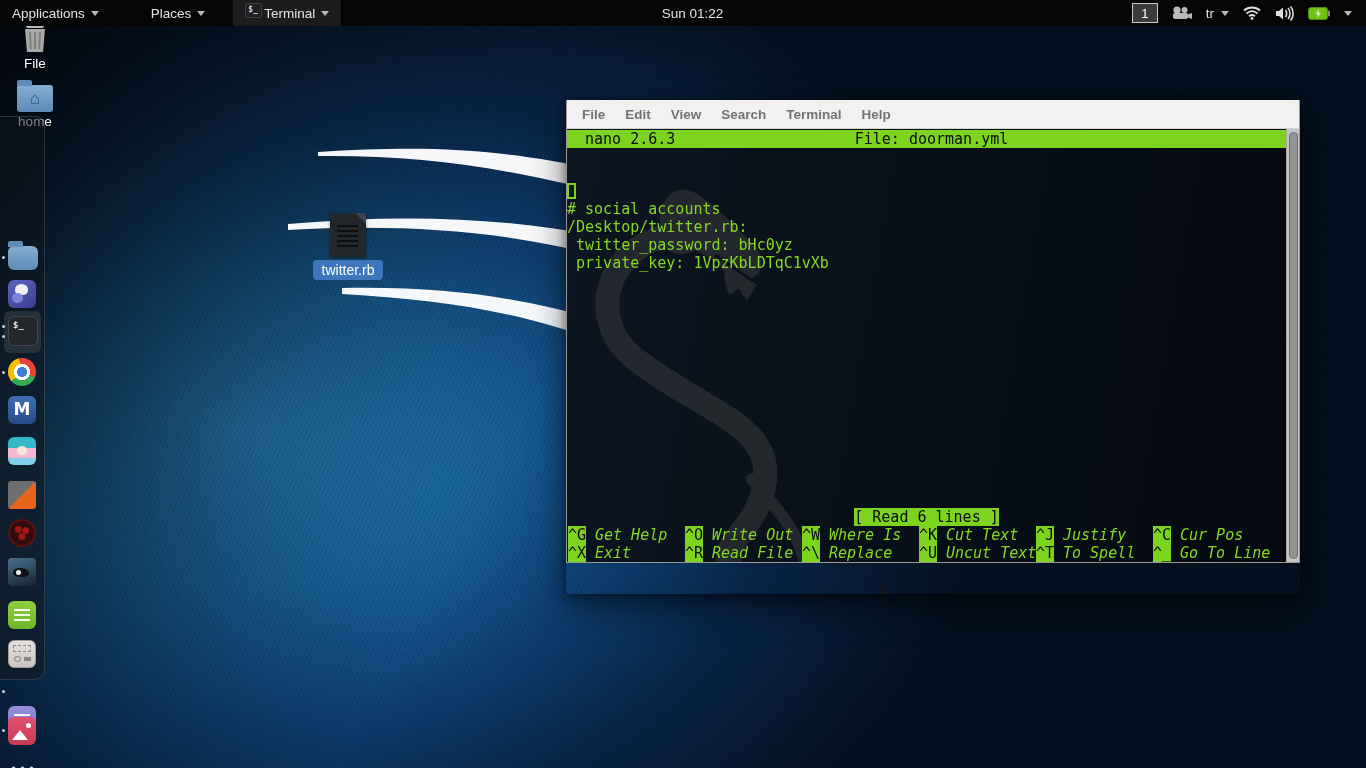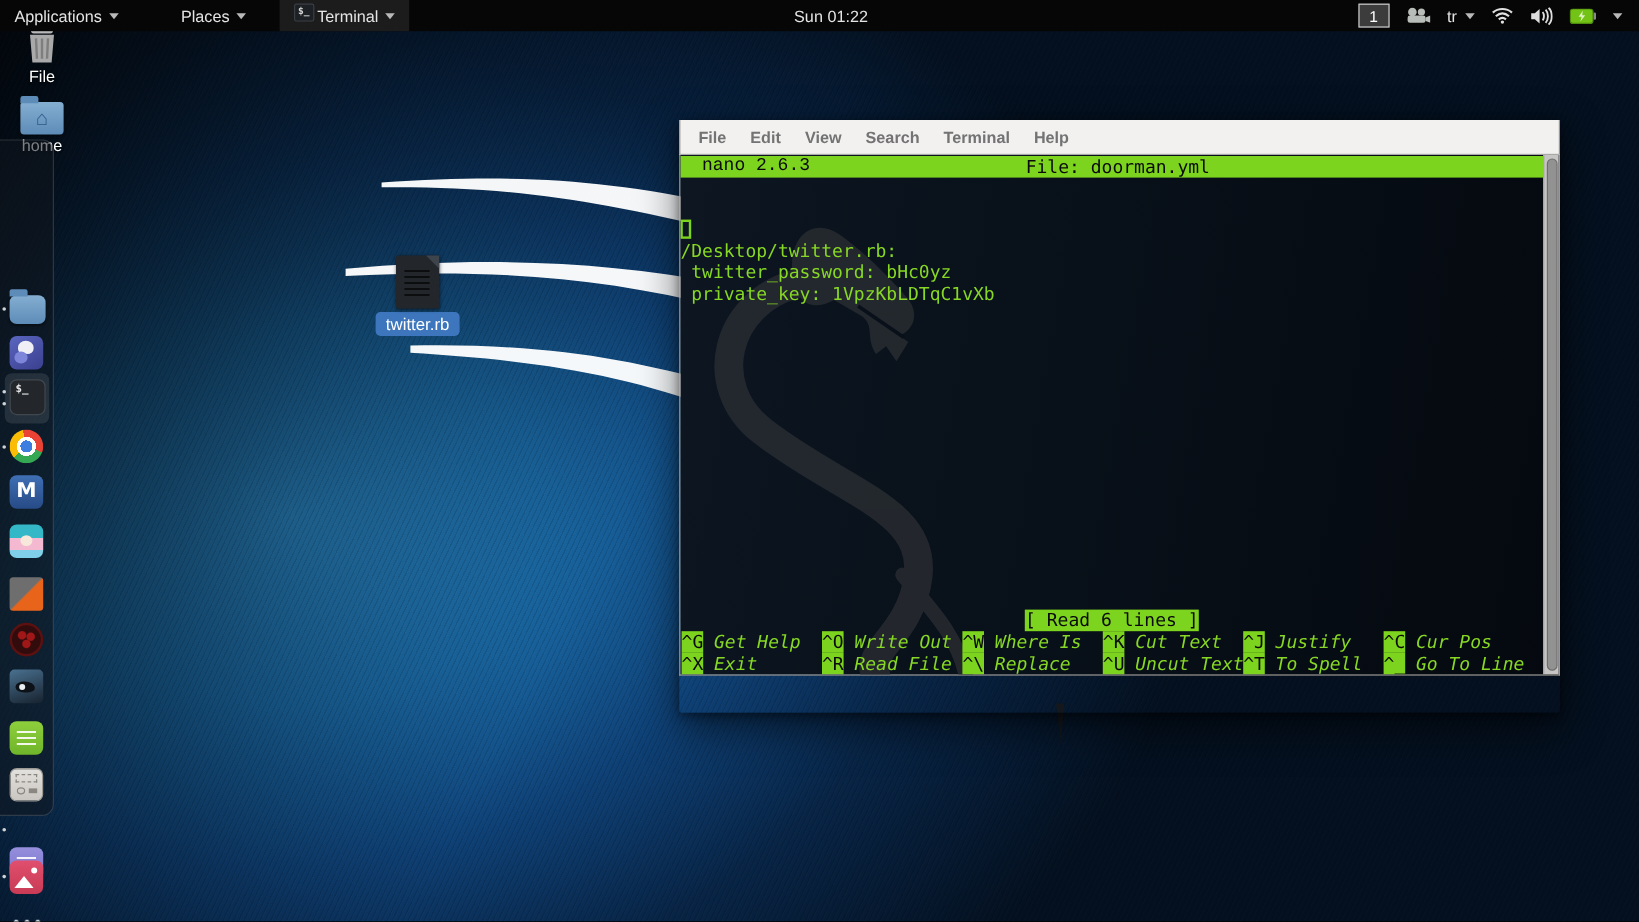--- a/index.html
+++ b/index.html
@@ -83,21 +83,21 @@
   .menu-item { padding:4px 9px; border-radius:3px; }
   .term-body { position:relative; height:434px; border:1px solid #9c9791; border-top:none;
                background:linear-gradient(100deg,#0d1621 0%, #081019 45%, #05090f 100%);
                font:15px/18px "DejaVu Sans Mono",monospace; color:#87d824; overflow:hidden; }
   .dragon { position:absolute; left:0; top:0; pointer-events:none; }
   .term-scroll { position:absolute; right:0; top:0; width:13px; height:100%; background:#c7c5c3; border-left:1px solid #a9a6a2; }
   .term-thumb { position:absolute; left:2px; top:3px; width:9px; height:calc(100% - 6px); background:#929292;
                 border:1px solid #6f6f6f; border-radius:5px; }
   .nano { position:absolute; left:0; top:0; right:13px; bottom:0; display:flex; flex-direction:column; }
   .nano-head { height:18px; margin-top:1px; background:#7dd41f; color:#0a0a0a; display:flex; position:relative; }
-  .nano-head .nh-left { padding-left:18px;font-family:Liberation Mono, monospace; }
+  .nano-head .nh-left { padding-left:18px; }
   .nano-head .nh-center { position:absolute; left:10px; right:0; text-align:center; }
   .nano-line { height:18px; white-space:pre; }
   .nano-line.first { margin-top:16px; }
   .cursor-block { display:inline-block; width:9px; height:16px; border:2px solid #7dd41f; vertical-align:-3px; }
   .nano-status { margin-top:auto; height:18px; text-align:center; }
   .nano-status span { background:#7dd41f; color:#0a0a0a; padding:0 0; }
   .sc-rows { padding:0 0 0 1px; }
   .sc-row { display:flex; height:18px; }
   .sc-cell { width:117px; white-space:pre; display:flex; }
   .sc-key { background:#7dd41f; color:#0a0a0a; width:18px; text-align:center; flex:none; }
@@ -256,20 +256,21 @@
         </g>
       </svg>
 
       <div class="nano">
         <div class="nano-head">
           <span class="nh-left">nano 2.6.3</span>
           <span class="nh-center">File: doorman.yml</span>
         </div>
         <div class="nano-line first"></div>
         <div class="nano-line"><span class="cursor-block"></span></div>
+        <div class="nano-line"># social accounts</div>
         <div class="nano-line">/Desktop/twitter.rb:</div>
         <div class="nano-line"> twitter_password: bHc0yz</div>
         <div class="nano-line"> private_key: 1VpzKbLDTqC1vXb</div>
 
         <div class="nano-status">
           <span>[ Read 6 lines ]</span>
         </div>
         <div class="sc-rows">
           <div class="sc-row">
             <div class="sc-cell"><span class="sc-key">^G</span><span class="sc-label">Get Help</span></div>

